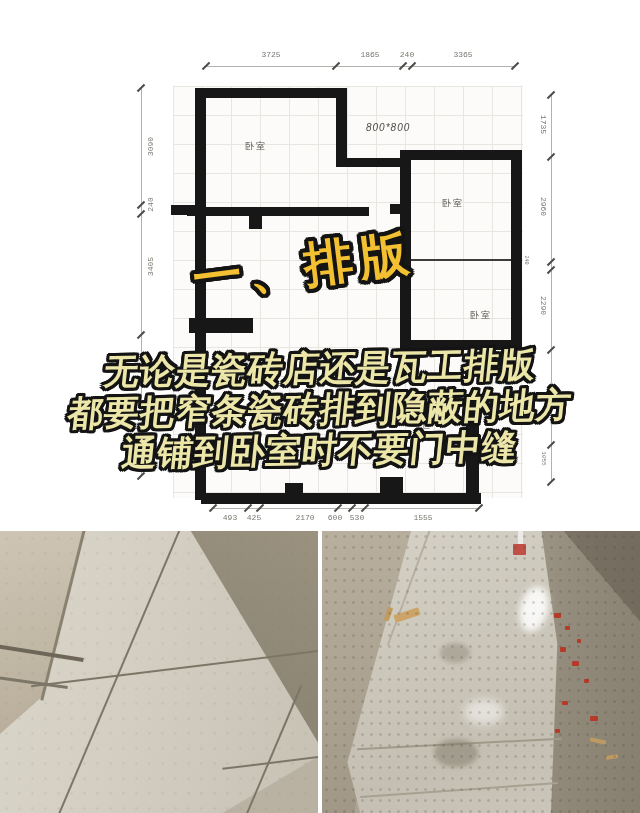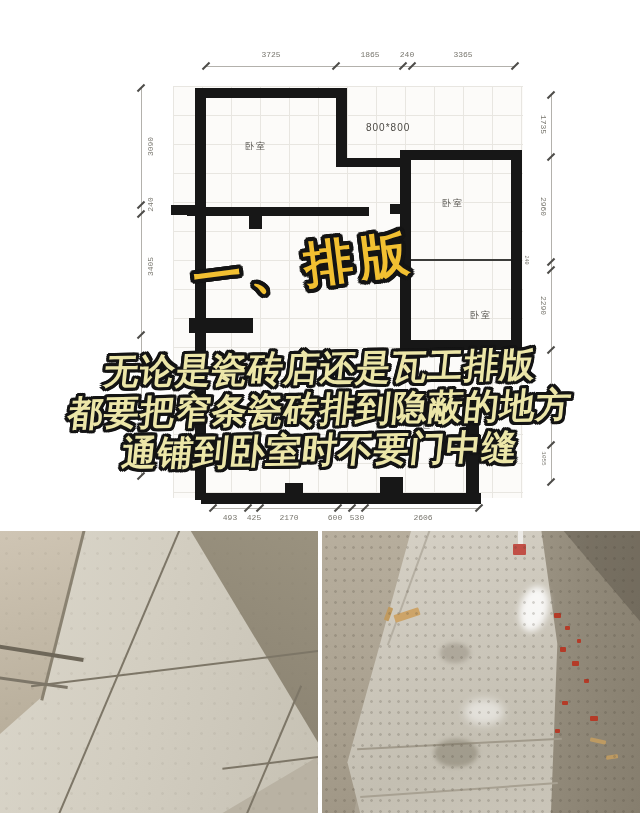--- a/index.html
+++ b/index.html
@@ -17,21 +17,21 @@
   .dimline{position:absolute;background:#b3b1ac;}
   .tick{position:absolute;width:2px;height:10px;background:#4d4c49;transform:rotate(45deg);}
   .dlabel{position:absolute;width:40px;text-align:center;
           font-family:"Liberation Mono","DejaVu Sans Mono",monospace;
           font-size:8px;color:#79776f;letter-spacing:0;}
   .dlabel.vert-l{transform:rotate(-90deg);}
   .dlabel.vert-r{transform:rotate(90deg);}
   .dlabel.small{font-size:6px;}
   .dlabel.tiny{font-size:5px;}
   .rlabel{position:absolute;font-size:9px;color:#55534e;letter-spacing:2px;}
-  .note{position:absolute;font-size:10px;color:#4a4843;letter-spacing:1px;}
+  .note{position:absolute;font-size:10px;color:#4a4843;letter-spacing:1px;font-style:italic;}
 
   
   .title{position:absolute;left:192px;top:231px;width:260px;
          font-size:49px;font-weight:900;letter-spacing:7px;color:#f2c031;
          transform:rotate(-7deg);white-space:nowrap;
          text-shadow:4px 0 #141414,-4px 0 #141414,0 4px #141414,0 -4px #141414,
            3px 3px #141414,-3px 3px #141414,3px -3px #141414,-3px -3px #141414,
            4px 2px #141414,-4px 2px #141414,4px -2px #141414,-4px -2px #141414,
            2px 4px #141414,-2px 4px #141414,2px -4px #141414,-2px -4px #141414;}
   .cap{position:absolute;left:0;width:640px;text-align:center;
@@ -142,24 +142,24 @@
     <div class="dlabel vert-l small" style="left:107px;top:449px;">1015</div>
 
     <div class="dlabel vert-r" style="left:500px;top:120px;">1735</div>
     <div class="dlabel vert-r" style="left:500px;top:202px;">2960</div>
     <div class="dlabel vert-r tiny" style="left:483px;top:257px;">240</div>
     <div class="dlabel vert-r" style="left:500px;top:301px;">2290</div>
     <div class="dlabel vert-r small" style="left:500px;top:455px;">1055</div>
 
     <div class="dlabel" style="left:187px;top:513px;">493</div>
     <div class="dlabel" style="left:211px;top:513px;">425</div>
-    <div class="dlabel" style="left:246px;top:513px;text-align:center;">2170</div>
+    <div class="dlabel" style="left:262px;top:513px;text-align:center;">2170</div>
     <div class="dlabel" style="left:300px;top:513px;width:24px;">600</div>
     <div class="dlabel" style="left:322px;top:513px;width:24px;">530</div>
-    <div class="dlabel" style="left:380px;top:513px;">2606</div>
+    <div class="dlabel" style="left:380px;top:513px;">1555</div>
 
     <div class="rlabel" style="left:222px;top:140px;">卧室</div>
     <div class="note" style="left:343px;top:122px;">800*800</div>
     <div class="rlabel" style="left:419px;top:197px;">卧室</div>
     <div class="rlabel" style="left:282px;top:268px;">客厅</div>
     <div class="rlabel" style="left:447px;top:309px;">卧室</div>
     <div class="rlabel" style="left:392px;top:421px;font-size:7px;letter-spacing:1px;">干区</div>
   </div>
 
   <div class="title">一、排版</div>

